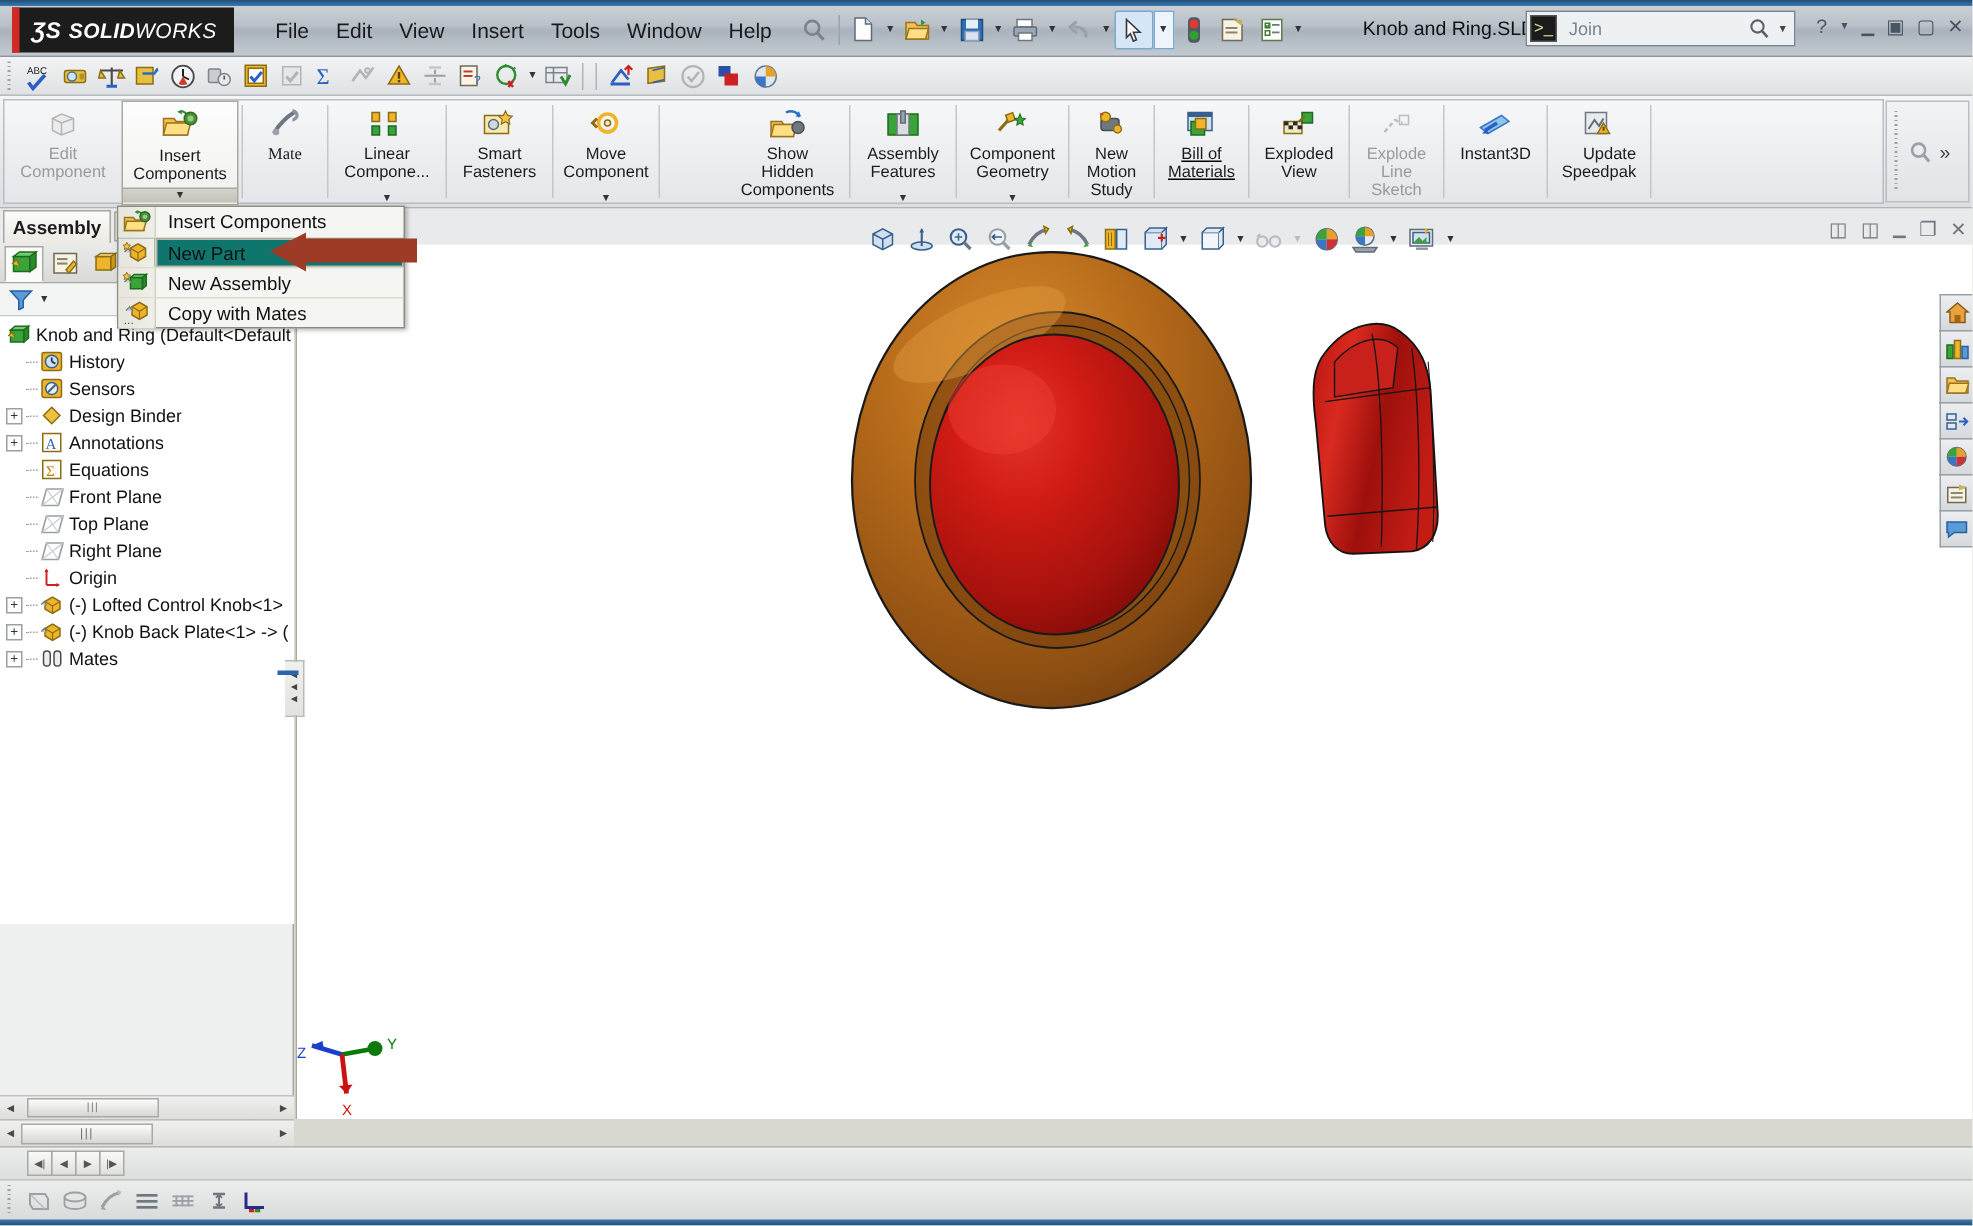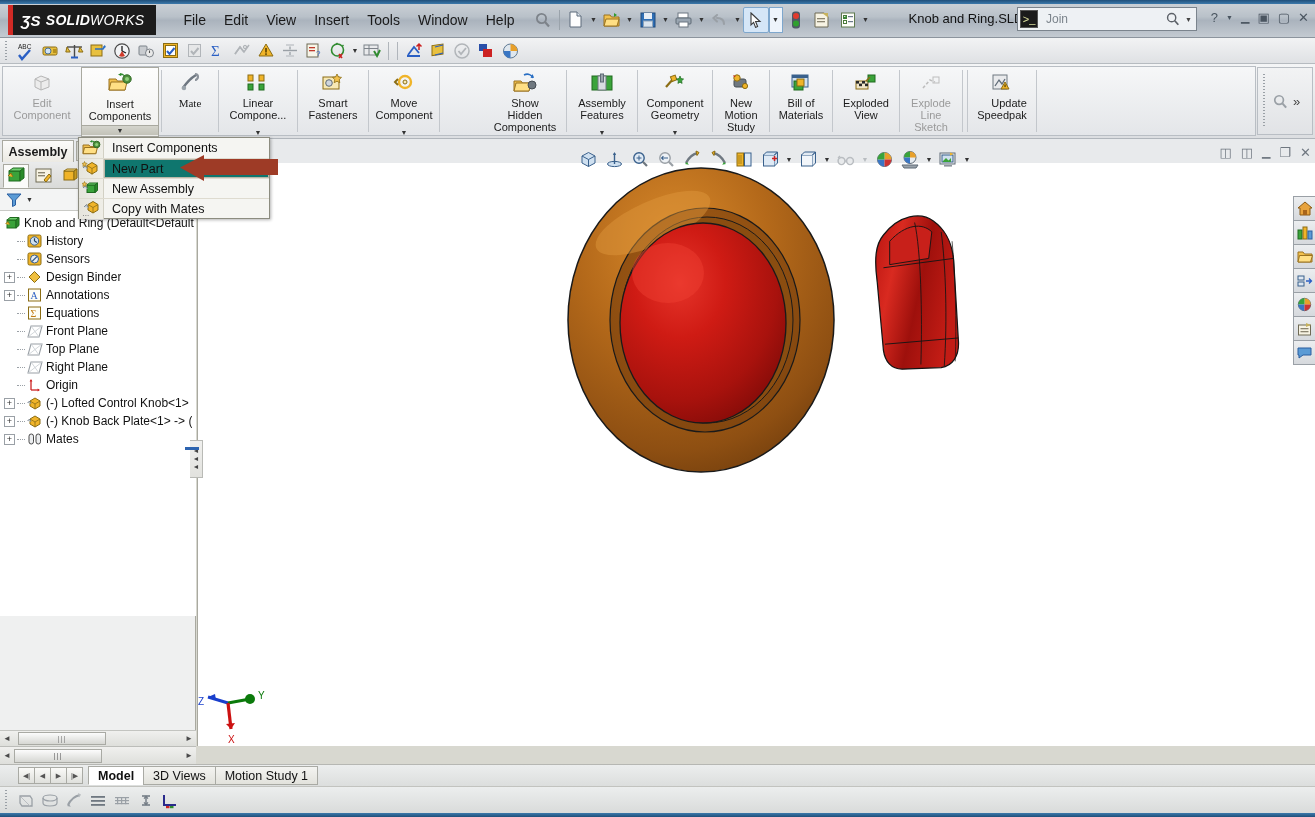--- a/index.html
+++ b/index.html
@@ -608,21 +608,21 @@
               <path d="M4 2l1 2 2-.5z" fill="#cc2222"></path>
             </svg>
         </div>
         <div class="lbl">New
 Motion
 Study</div>
       </div>
 
       <div class="rbsep"></div>
 
-      <div class="rb" style="width:58px;">
+      <div class="rb" style="width:58px;text-decoration:underline;">
         <div class="glyph">
           <svg width="24" height="20" viewBox="0 0 24 20">
               <rect x="3" y="2" width="16" height="12" fill="#cfe0f0" stroke="#39608c"></rect>
               <rect x="3" y="2" width="16" height="3" fill="#39608c"></rect>
               <rect x="5" y="8" width="9" height="9" fill="#3aa33a" stroke="#1f6a1f"></rect>
               <rect x="8" y="6" width="7" height="7" fill="#f0b429" stroke="#8b6d14"></rect>
             </svg>
         </div>
         <div class="lbl">Bill of
 Materials</div>
@@ -657,20 +657,30 @@
               <rect x="14" y="4" width="6" height="6" fill="none" stroke="#bdbdbd"></rect>
             </svg>
         </div>
         <div class="lbl">Explode
 Line
 Sketch</div>
       </div>
 
       <div class="rbsep"></div>
 
+      <div class="rb" style="width:64px;">
+        <div class="glyph">
+          <svg width="26" height="20" viewBox="0 0 26 20">
+              <path d="M3 12l14-8 5 4-14 8z" fill="#8fc4ea" stroke="#3a76c4"></path>
+              <path d="M6 14l8-5" stroke="#2a5fc4" stroke-width="2.4"></path>
+              <path d="M4 16l3-3 1.6 3.2z" fill="#2a5fc4"></path>
+            </svg>
+        </div>
+        <div class="lbl">Instant3D</div>
+      </div>
 
       <div class="rbsep"></div>
 
       <div class="rb" style="width:64px;text-align:right;">
         <div class="glyph">
           <svg width="24" height="20" viewBox="0 0 24 20">
               <rect x="3" y="2" width="14" height="14" fill="#e9eaec" stroke="#6f7880"></rect>
               <path d="M5 13l4-6 3 4 3-5" fill="none" stroke="#5f6b77" stroke-width="1.3"></path>
               <path d="M15 9l4 7h-8z" fill="#f0b429" stroke="#8b6d14"></path>
               <rect x="14.4" y="11.5" width="1.3" height="2.6" fill="#5a4200"></rect>
@@ -1215,25 +1225,20 @@
     <span class="arr" style="margin-left:auto;">►</span>
   </div>
 
   <div class="bottombar">
     <div class="navbtns">
       <div class="navbtn">◀|</div>
       <div class="navbtn">◀</div>
       <div class="navbtn">▶</div>
       <div class="navbtn">|▶</div>
     </div>
-    <div style="display:flex;margin-left:6px;">
-      <div class="btab sel">Model</div>
-      <div class="btab">3D Views</div>
-      <div class="btab">Motion Study 1</div>
-    </div>
   </div>
 
   <div class="statusbar">
     <div class="grip"></div>
     <div class="sb-ico">
       <svg width="18" height="17" viewBox="0 0 18 17">
           <path d="M3 4h10l2 3v7H5l-2-3z" fill="none" stroke="#9aa0a6" stroke-width="1.3"></path>
           <path d="M4 5l9 9" stroke="#b8bcc0"></path>
         </svg>
     </div>

